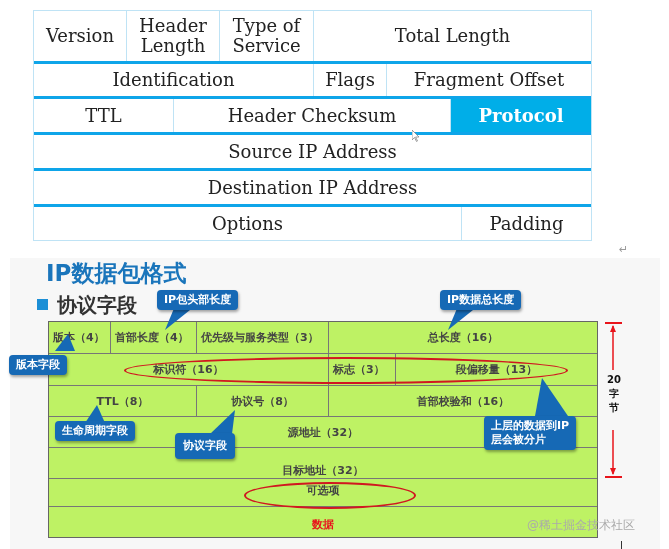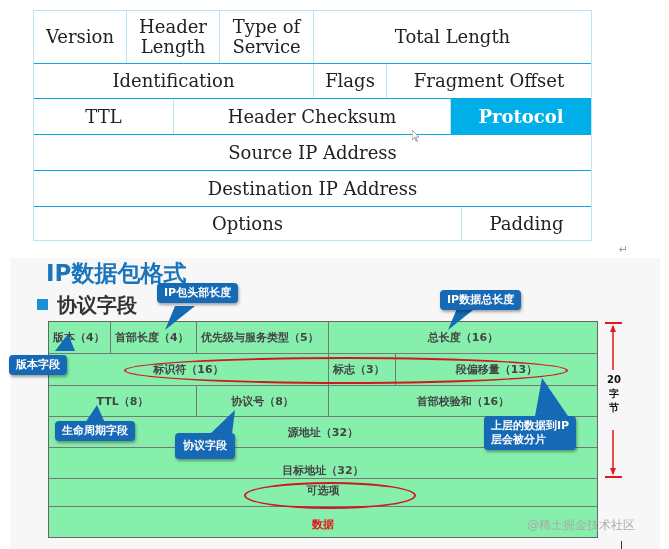--- a/index.html
+++ b/index.html
@@ -1,30 +1,30 @@
 <!DOCTYPE html>
 <html><head>
 <meta charset="utf-8">
 <style>
   html,body{margin:0;padding:0;}
   body{width:669px;height:549px;position:relative;background:#ffffff;overflow:hidden;font-family:"DejaVu Sans","Liberation Sans",sans-serif;}
   
   .en-table{position:absolute;left:33px;top:10px;width:559px;height:231px;border:1px solid #bfe3f5;box-sizing:border-box;font-family:"DejaVu Serif","Liberation Serif",serif;color:#222;}
-  .en-row{position:absolute;left:0;width:100%;display:flex;border-bottom:1px solid #0ea5e9;box-sizing:border-box;}
+  .en-row{position:absolute;left:0;width:100%;display:flex;border-bottom:3px solid #0ea5e9;box-sizing:border-box;}
   .en-cell{display:flex;align-items:center;justify-content:center;text-align:center;border-right:1px solid #bfe3f5;box-sizing:border-box;font-size:18px;line-height:20px;}
   .en-cell:last-child{border-right:none;}
   .en-cell.hl{background:#00aee8;color:#ffffff;font-weight:bold;}
   .cursor{position:absolute;left:412px;top:130px;width:8px;height:12px;}
   .ret-mark{position:absolute;left:619px;top:243px;font-size:11px;color:#999;}
   
   .slide{position:absolute;left:10px;top:258px;width:650px;height:291px;background:#f7f7f7;}
   .slide-title{position:absolute;left:46px;top:258px;font-size:23px;font-weight:bold;color:#1a75bb;letter-spacing:0px;}
   .bullet-sq{position:absolute;left:37px;top:299px;width:11px;height:11px;background:#1c8fd6;}
   .slide-sub{position:absolute;left:57px;top:292px;font-size:20px;font-weight:bold;color:#333;}
-  .cn-table{position:absolute;left:48px;top:321px;width:550px;height:217px;border:1px solid #666;box-sizing:border-box;background:#86efac;}
+  .cn-table{position:absolute;left:48px;top:321px;width:550px;height:217px;border:1px solid #666;box-sizing:border-box;background:#bef264;}
   .cn-row{position:absolute;left:0;width:100%;display:flex;border-bottom:1px solid #777;box-sizing:border-box;}
   .cn-row:last-child{border-bottom:none;}
   .cn-cell{display:flex;align-items:center;justify-content:center;border-right:1px solid #777;box-sizing:border-box;font-size:11px;font-weight:bold;color:#444;}
   .cn-cell:last-child{border-right:none;}
   .cn-cell.left{justify-content:flex-start;padding-left:4px;}
   .cn-cell.red{color:#e8141b;}
   .callout{position:absolute;background:#1669b5;color:#fff;font-size:11px;font-weight:bold;border-radius:4px;padding:3px 7px;box-shadow:1px 2px 3px rgba(0,0,0,0.35);line-height:14px;}
   .ellipse{position:absolute;border:2px solid #d01820;border-radius:50%;box-sizing:border-box;}
   .bracket{position:absolute;left:600px;top:322px;width:28px;height:156px;}
   .bracket-label{position:absolute;left:605px;top:373px;width:18px;text-align:center;font-size:10px;font-weight:bold;color:#111;line-height:14px;}
@@ -74,21 +74,21 @@
 
 <div class="slide"></div>
 <div class="slide-title">IP数据包格式</div>
 <div class="bullet-sq"></div>
 <div class="slide-sub">协议字段</div>
 
 <div class="cn-table">
   <div class="cn-row" style="top:0;height:32px;">
     <div class="cn-cell left" style="width:62px;">版本（4）</div>
     <div class="cn-cell left" style="width:86px;">首部长度（4）</div>
-    <div class="cn-cell left" style="width:132px;">优先级与服务类型（5）</div>
+    <div class="cn-cell left" style="width:132px;">优先级与服务类型（3）</div>
     <div class="cn-cell" style="flex:1;">总长度（16）</div>
   </div>
   <div class="cn-row" style="top:32px;height:32px;">
     <div class="cn-cell" style="width:280px;">标识符（16）</div>
     <div class="cn-cell left" style="width:67px;">标志（3）</div>
     <div class="cn-cell" style="flex:1;">段偏移量（13）</div>
   </div>
   <div class="cn-row" style="top:64px;height:31px;">
     <div class="cn-cell" style="width:148px;">TTL（8）</div>
     <div class="cn-cell" style="width:132px;">协议号（8）</div>
@@ -112,21 +112,21 @@
 <div class="ellipse" style="left:244px;top:482px;width:172px;height:27px;"></div>
 
 <svg style="position:absolute;left:0;top:0;width:669px;height:549px;pointer-events:none;">
   <polygon points="175,306 195,306 165,330" fill="#1669b5"></polygon>
   <polygon points="458,306 478,306 448,330" fill="#1669b5"></polygon>
   <polygon points="55,351 75,351 68,334" fill="#1669b5"></polygon>
   <polygon points="85,423 105,423 97,405" fill="#1669b5"></polygon>
   <polygon points="210,434 232,434 235,410" fill="#1669b5"></polygon>
   <polygon points="535,416 568,416 542,378" fill="#1669b5"></polygon>
 </svg>
-<div class="callout" style="left:157px;top:283px;">IP包头部长度</div>
+<div class="callout" style="left:157px;top:290px;">IP包头部长度</div>
 <div class="callout" style="left:440px;top:290px;">IP数据总长度</div>
 <div class="callout" style="left:9px;top:355px;">版本字段</div>
 <div class="callout" style="left:55px;top:421px;">生命周期字段</div>
 <div class="callout" style="left:175px;top:433px;padding:6px 8px;">协议字段</div>
 <div class="callout" style="left:484px;top:416px;">
   <div>上层的数据到IP</div>
   <div>层会被分片</div>
 </div>
 
 <svg class="bracket" viewBox="0 0 28 156">

